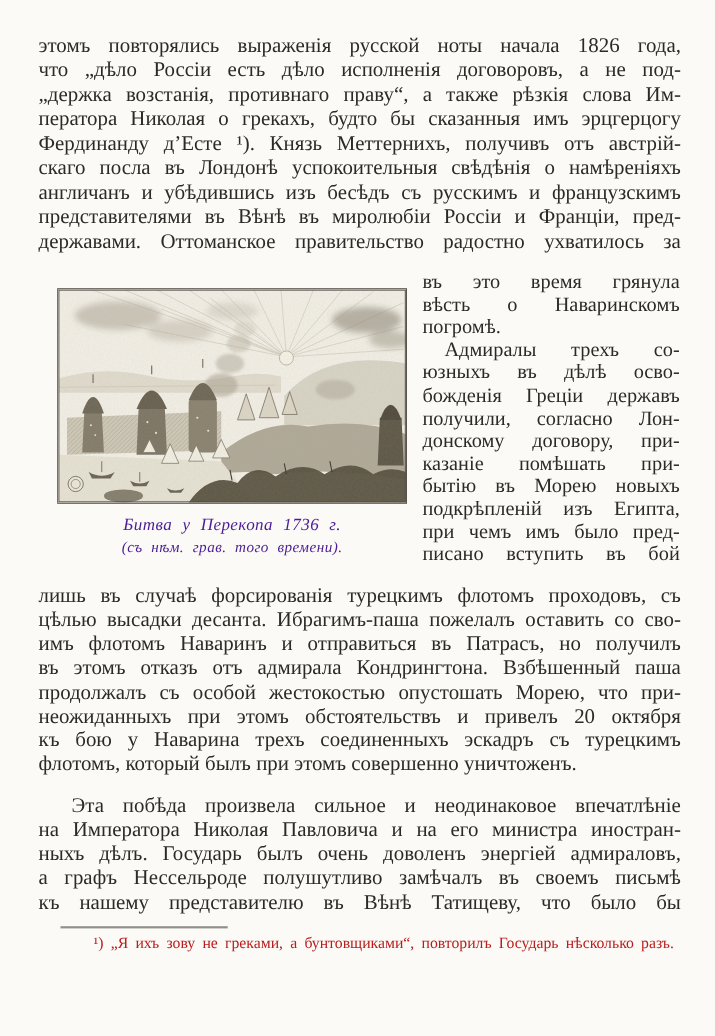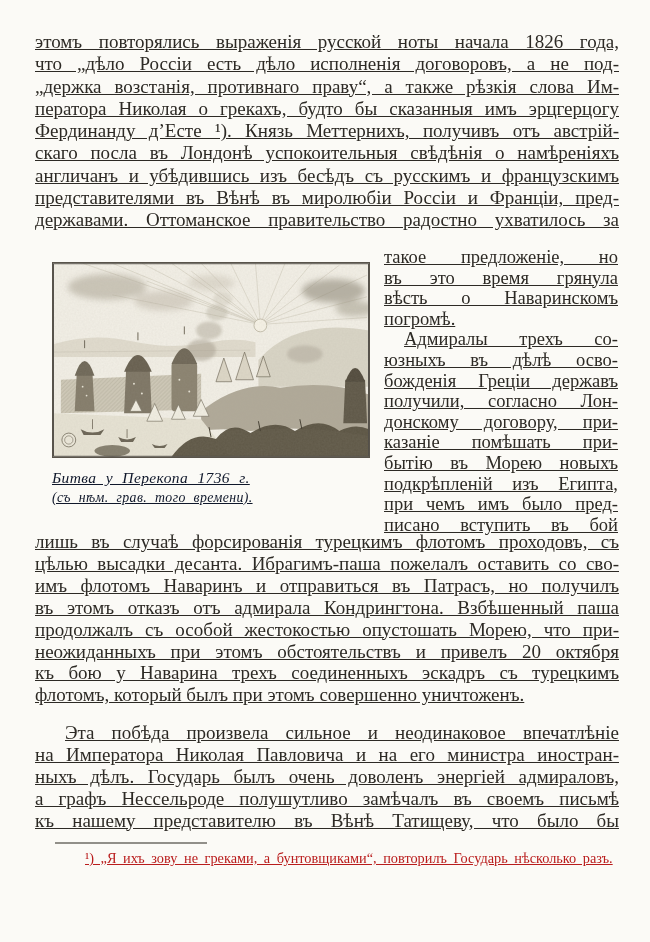--- a/index.html
+++ b/index.html
@@ -1,31 +1,31 @@
 <!DOCTYPE html>
 <html><head>
 <meta charset="utf-8">
 <style>
   html,body{margin:0;padding:0;}
   body{background:#fbfaf6;width:650px;height:942px;overflow:hidden;}
   .page{position:relative;width:650px;height:942px;background:#fbfaf6;
         font-family:"Liberation Serif","DejaVu Serif",serif;color:#2d2a25;overflow:hidden;}
-  .block{position:absolute;text-decoration:underline;}
+  .block{position:absolute;}
   .ln{text-align:justify;text-align-last:justify;text-justify:inter-word;white-space:normal;}
   .ln.nj{text-align:right;text-align-last:left;}
   .ind1{text-indent:20px;}
   .ind2{text-indent:30px;}
   #p1{left:35px;top:31px;width:584px;font-size:19px;line-height:22.3px;}
   #rc{left:384px;top:247px;width:234px;font-size:18.5px;line-height:20.6px;}
   #p3{left:35px;top:531px;width:584px;font-size:19px;line-height:21.9px;}
   #p4{left:35px;top:722px;width:584px;font-size:19px;line-height:21.9px;}
   #figure{left:52px;top:262px;width:318px;height:196px;border:1px solid #59544b;
           background:#f3f0e7;box-sizing:border-box;}
   #figure svg{display:block;width:100%;height:100%;}
-  #caption{left:52px;top:469px;width:318px;font-style:italic;color:#0f172a;}
+  #caption{left:52px;top:469px;width:318px;text-align:center;font-style:italic;color:#4c1d95;}
   .cap1{font-size:15.5px;word-spacing:5px;letter-spacing:.4px;}
   .cap2{font-size:13.8px;word-spacing:4px;letter-spacing:.4px;margin-top:3px;}
   #fndiv{left:55px;top:842px;width:152px;height:2px;background:#918f89;}
   #footnote{left:35px;top:850px;width:584px;font-size:14.3px;text-indent:50px;
             word-spacing:3px;color:#b91c1c;}
   #pageno{left:0;top:872px;width:650px;text-align:center;font-size:20px;
           word-spacing:10px;color:#35322c;}
 </style>
 </head>
 <body>
@@ -38,21 +38,20 @@
     <div class="ln">„держка возстанія, противнаго праву“, а также рѣзкія слова Им-</div>
     <div class="ln">ператора Николая о грекахъ, будто бы сказанныя имъ эрцгерцогу</div>
     <div class="ln">Фердинанду д’Есте ¹). Князь Меттернихъ, получивъ отъ австрій-</div>
     <div class="ln">скаго посла въ Лондонѣ успокоительныя свѣдѣнія о намѣреніяхъ</div>
     <div class="ln">англичанъ и убѣдившись изъ бесѣдъ съ русскимъ и французскимъ</div>
     <div class="ln">представителями въ Вѣнѣ въ миролюбіи Россіи и Франціи, пред-</div>
     <div class="ln">державами. Оттоманское правительство радостно ухватилось за</div>
   </div>
 
   <div id="rc" class="block">
-    <div class="ln">такое предложеніе, но</div>
     <div class="ln">въ это время грянула</div>
     <div class="ln">вѣсть о Наваринскомъ</div>
     <div class="ln nj">погромѣ.</div>
     <div class="ln ind1">Адмиралы трехъ со-</div>
     <div class="ln">юзныхъ въ дѣлѣ осво-</div>
     <div class="ln">божденія Греціи державъ</div>
     <div class="ln">получили, согласно Лон-</div>
     <div class="ln">донскому договору, при-</div>
     <div class="ln">казаніе помѣшать при-</div>
     <div class="ln">бытію въ Морею новыхъ</div>

